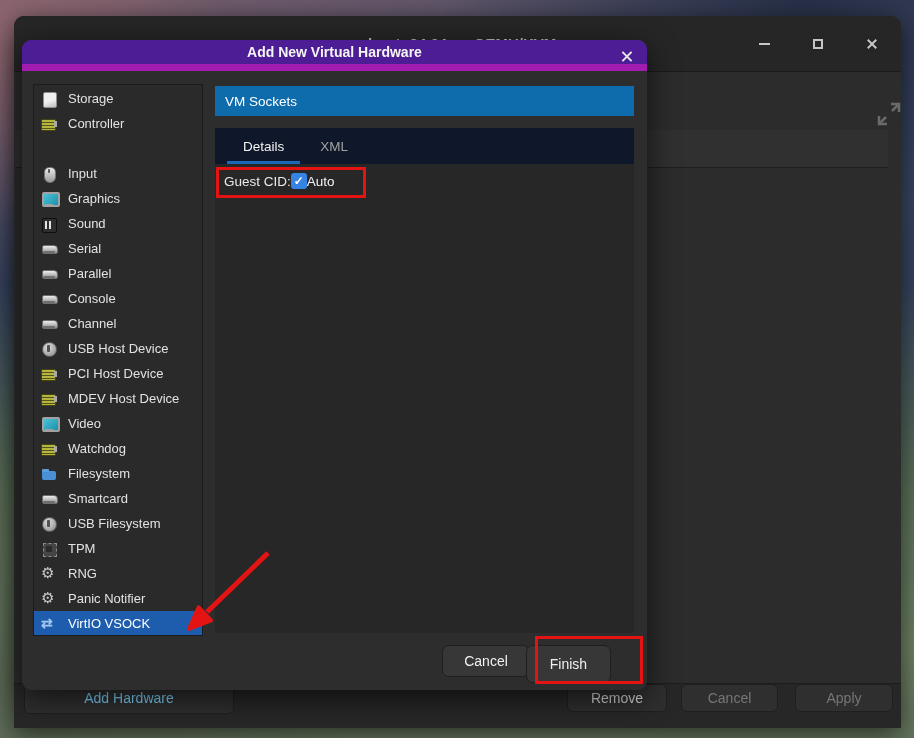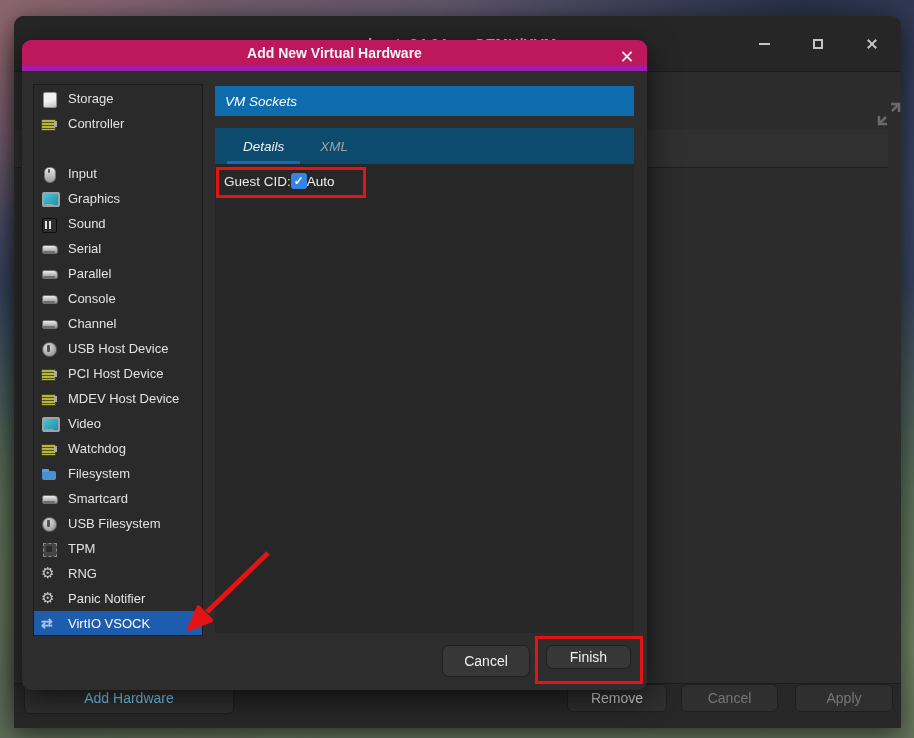--- a/index.html
+++ b/index.html
@@ -36,22 +36,22 @@
   .pushbtn { position:absolute; background:#2f2f2f; border:1px solid #1f1f1f; border-radius:6px;
     font-size:14px; display:flex; align-items:center; justify-content:center; }
   #btn-add-hardware { left:10px; top:666px; width:210px; height:32px; color:#7dd3fc; }
   #btn-remove { left:553px; top:668px; width:100px; height:28px; color:#d8d8d8; }
   #btn-bg-cancel { left:667px; top:668px; width:97px; height:28px; color:#767676; }
   #btn-apply { left:781px; top:668px; width:98px; height:28px; color:#767676; }
 
   
   #dialog { left:22px; top:40px; width:625px; height:650px; background:#2d2d2d;
     border-radius:9px; box-shadow:0 8px 30px rgba(0,0,0,.65); }
-  #dlg-titlebar { left:0; top:0; width:625px; height:31px; background:#be185d;
-    border-bottom:5px solid #a21caf; border-radius:9px 9px 0 0;
+  #dlg-titlebar { left:0; top:0; width:625px; height:31px; background:#4c1d95;
+    border-bottom:7px solid #a21caf; border-radius:9px 9px 0 0;
     display:flex; align-items:center; justify-content:center; }
   #dlg-title { color:#f5f5f5; font-weight:bold; font-size:14px; }
   #dlg-close { position:absolute; right:8px; top:4px; width:24px; height:24px;
     display:flex; align-items:center; justify-content:center; }
   #dlg-close .glyph-x::before, #dlg-close .glyph-x::after { background:#e8e8e8; height:13px; }
 
   
   #hw-list { left:11px; top:44px; width:170px; height:552px; background:#2a2a2a;
     border:1px solid #1c1c1c; overflow:hidden; padding-top:1px; }
   .srow { height:25px; display:flex; align-items:center; gap:11px; padding-left:7px;
@@ -85,41 +85,41 @@
   .folder-icon::before { content:""; position:absolute; left:1px; top:5px; width:14px; height:9px; background:#4a90d4; border-radius:1px 2px 2px 2px; }
   .folder-icon::after { content:""; position:absolute; left:1px; top:3px; width:7px; height:3px; background:#5b9cdb; border-radius:1px 1px 0 0; }
   .chip-icon::before { content:""; position:absolute; left:2px; top:2px; width:12px; height:12px;
     background:#454545; border:1px dashed #8a8a8a; }
   .chip-icon::after { content:""; position:absolute; left:5px; top:5px; width:6px; height:6px; background:#2b2b2b; }
   .gear-icon::before { content:"\2699"; position:absolute; left:0; top:-1px; font-size:15px; line-height:16px; color:#c9c9c9; }
   .arrows-icon::before { content:"\21C4"; position:absolute; left:0; top:-1px; font-size:14px; font-weight:bold; line-height:16px; color:#a3c6ef; }
 
   
   #panel-header { left:193px; top:46px; width:419px; height:30px; background:#0e6cac;
-    display:flex; align-items:center; padding-left:10px; color:#ffffff; font-size:13.5px;font-style:italic; }
-  #tabbar { left:193px; top:88px; width:419px; height:36px; background:#0c4a6e;
-    display:flex; padding-left:10px;font-style:italic; }
+    display:flex; align-items:center; padding-left:10px; color:#ffffff; font-size:13.5px; }
+  #tabbar { left:193px; top:88px; width:419px; height:36px; background:#0f172a;
+    display:flex; padding-left:10px; }
   .tab { height:36px; display:flex; align-items:center; justify-content:center;
     padding:0 18px; font-size:13.5px; position:relative; }
   .tab.active { color:#f2f2f2; }
   .tab:not(.active) { color:#a2a2a2; }
   .tab.active::after { content:""; position:absolute; left:2px; right:2px; bottom:0; height:3px; background:#1b68b8; }
   #panel-content { left:193px; top:124px; width:419px; height:469px; background:#272727; }
   #guest-cid-row { position:absolute; left:9px; top:9px; display:flex; align-items:center; }
   #guest-cid-label { color:#eaeaea; font-size:13.5px; }
   #auto-checkbox { width:16px; height:16px; background:#3584e4; border-radius:3px;
     display:flex; align-items:center; justify-content:center; }
   #auto-checkbox::before { content:"\2713"; color:#ffffff; font-size:12px; font-weight:bold; }
   #auto-label { color:#f2f2f2; font-size:13.5px; }
 
   
   .dlgbtn { position:absolute; background:#373737; border:1px solid #1f1f1f; border-radius:7px;
     color:#f0f0f0; font-size:14px; display:flex; align-items:center; justify-content:center; }
   #btn-dlg-cancel { left:420px; top:605px; width:88px; height:32px; }
-  #btn-dlg-finish { left:524px; top:605px; width:85px; height:24px; }
+  #btn-dlg-finish { left:504px; top:605px; width:85px; height:38px; }
 
   
   #expand-icon { left:858px; top:82px; width:34px; height:32px; }
 
   
   .ann-rect { border:3px solid #e41414; z-index:50; pointer-events:none; }
   #ann-guest-cid { left:216px; top:167px; width:150px; height:31px; }
   #ann-finish { left:535px; top:636px; width:108px; height:48px; }
   #ann-arrow { left:0; top:0; width:914px; height:738px; z-index:51; pointer-events:none; }
 </style>

